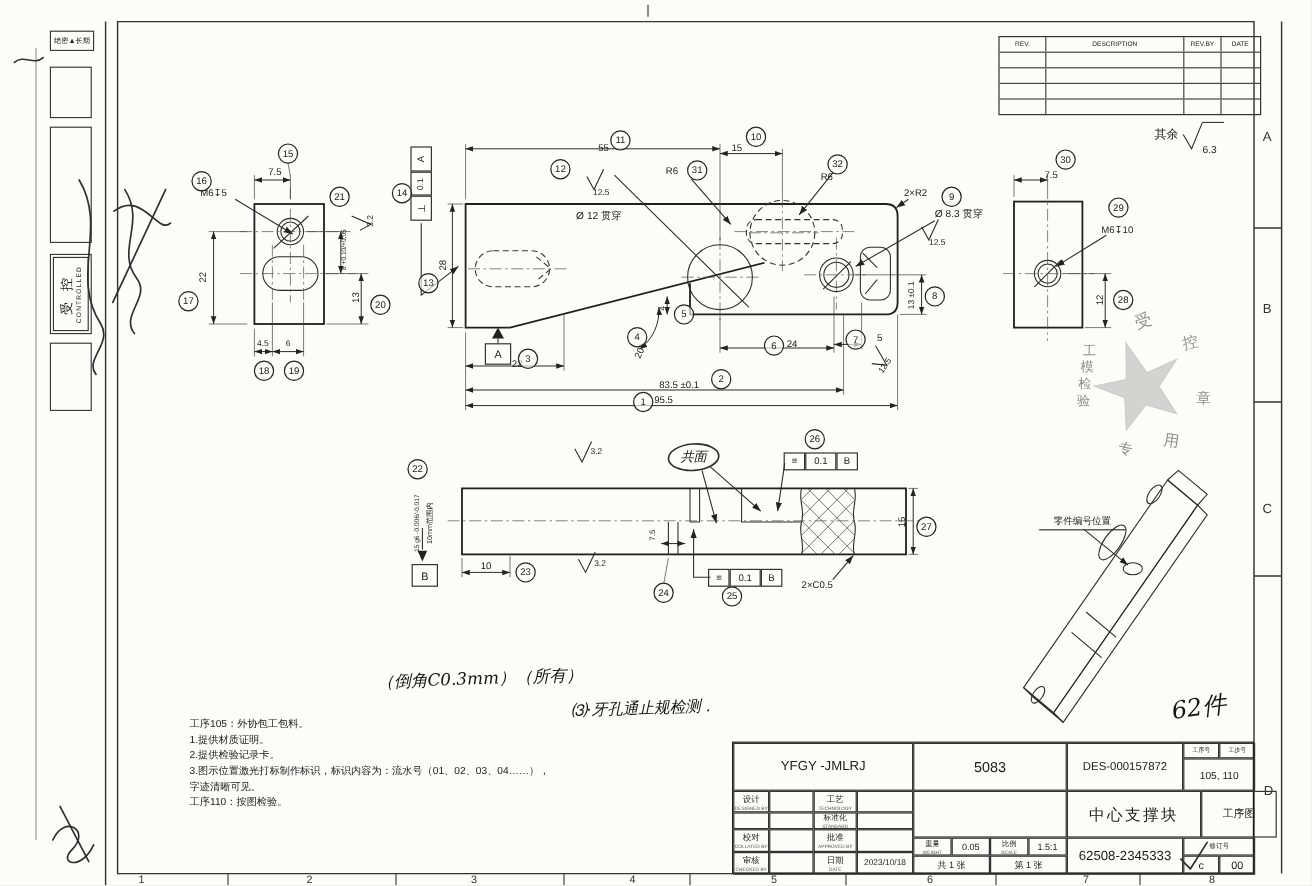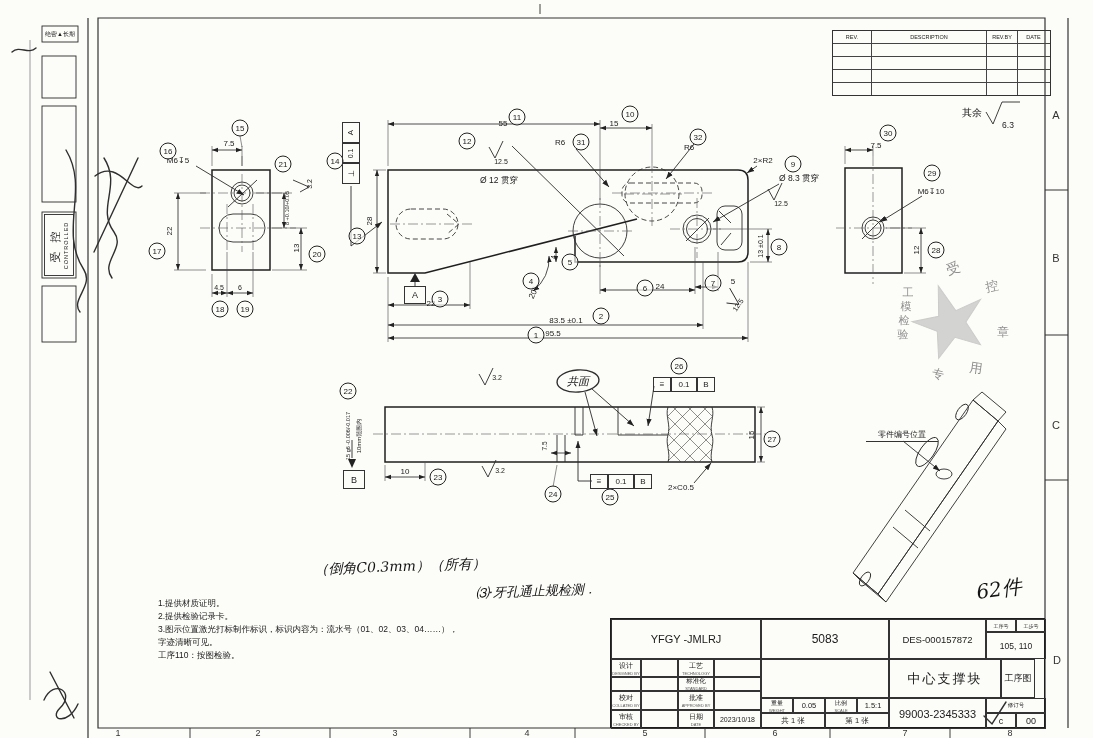--- a/index.html
+++ b/index.html
@@ -409,20 +409,21 @@
 <div style="position:absolute;left:653px;top:377px;width:62px;height:15px;display:flex;">
   <div class="fcf-cell" style="width:18px;">≡</div>
   <div class="fcf-cell" style="width:26px;">0.1</div>
   <div class="fcf-cell" style="width:18px;">B</div>
 </div>
 
 <div id="iso-label">零件编号位置</div>
 
 
 <div id="proc">
+  <div>工序105：外协包工包料。</div>
   <div>1.提供材质证明。</div>
   <div>2.提供检验记录卡。</div>
   <div>3.图示位置激光打标制作标识，标识内容为：流水号（01、02、03、04……），</div>
   <div>字迹清晰可见。</div>
   <div>工序110：按图检验。</div>
 </div>
 
 <div id="tb">
   <div class="tbc" style="left:0;top:0;width:150px;height:40px;font-size:11px;">YFGY -JMLRJ</div>
   <div class="tbc" style="left:150px;top:0;width:128px;height:40px;font-size:12px;">5083</div>
@@ -477,20 +478,20 @@
   <div class="tbc" style="left:182px;top:79px;width:32px;height:15px;font-size:7.5px;">0.05</div>
   <div class="tbc" style="left:214px;top:79px;width:32px;height:15px;">
     <span style="font-size:6px;">比例</span>
     <span class="en">SCALE</span>
   </div>
   <div class="tbc" style="left:246px;top:79px;width:32px;height:15px;font-size:7.5px;">1.5:1</div>
   <div class="tbc" style="left:150px;top:94px;width:64px;height:16px;font-size:7.5px;">共 1 张</div>
   <div class="tbc" style="left:214px;top:94px;width:64px;height:16px;font-size:7.5px;">第 1 张</div>
 
   <div class="tbc" style="left:278px;top:40px;width:112px;height:39px;font-size:13px;letter-spacing:2px;">中心支撑块</div>
-  <div class="tbc" style="left:390px;top:40px;width:34px;height:39px;font-size:9px;">工序图</div>
-  <div class="tbc" style="left:278px;top:79px;width:97px;height:31px;font-size:11px;">99003-2345333</div>
+  <div class="tbc" style="left:390px;top:40px;width:63px;height:39px;font-size:9px;">工序图</div>
+  <div class="tbc" style="left:278px;top:79px;width:97px;height:31px;font-size:11px;">62508-2345333</div>
   <div class="tbc" style="left:375px;top:79px;width:60px;height:15px;font-size:5.5px;">修订号</div>
   <div class="tbc" style="left:375px;top:94px;width:30px;height:16px;font-size:9px;">c</div>
   <div class="tbc" style="left:405px;top:94px;width:30px;height:16px;font-size:9px;">00</div>
 </div>
 
 </div>
 
 </body></html>

